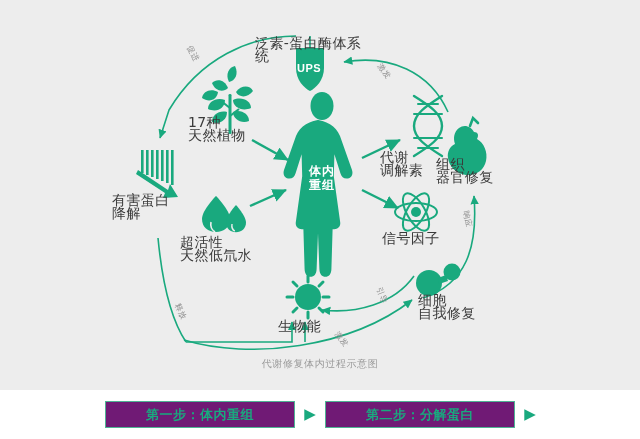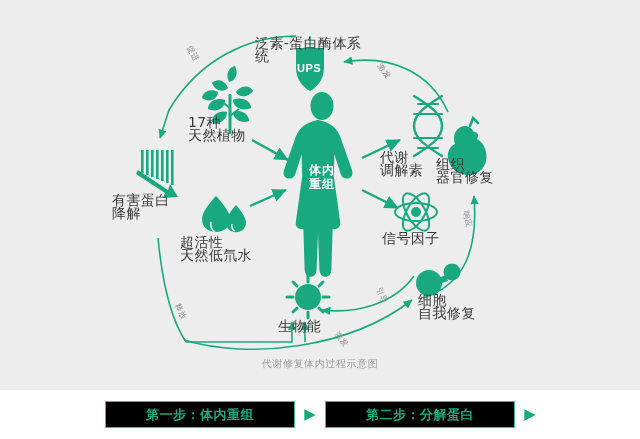--- a/index.html
+++ b/index.html
@@ -39,21 +39,21 @@
   }
   .body-text{
     position:absolute;
     color:#ffffff;
     font-size:12px;
     line-height:14px;
     text-align:center;
     white-space:pre-line;
     font-weight:bold;
     letter-spacing:1px;
-    font-family:Liberation Mono, monospace;
+    font-family:Liberation Serif, serif;
   }
   .ups-text{
     position:absolute;
     color:#ffffff;
     font-size:11px;
     font-weight:bold;
     letter-spacing:.5px;
     font-family:"Liberation Sans",sans-serif;
   }
   #caption{
@@ -75,21 +75,21 @@
     gap:0px;
   }
   .step-box{
     border:1px solid #4fb394;
     height:27px;
     display:flex;align-items:center;justify-content:center;
     color:#19a97e;
     font-size:13px;
     font-weight:bold;
     letter-spacing:.5px;
-    background:#000000;
+    background:#701a75;
     font-family:"DejaVu Sans","Liberation Sans",sans-serif;
     box-sizing:border-box;
   }
   #step-box-1{width:190px;margin-left:10px;}
   #step-box-2{width:190px;}
   #step-box-3{width:190px;margin-right:10px;}
   .step-arrow{
     width:30px;height:27px;
     display:flex;align-items:center;justify-content:center;
     color:#19a97e;font-size:15px;line-height:15px;

